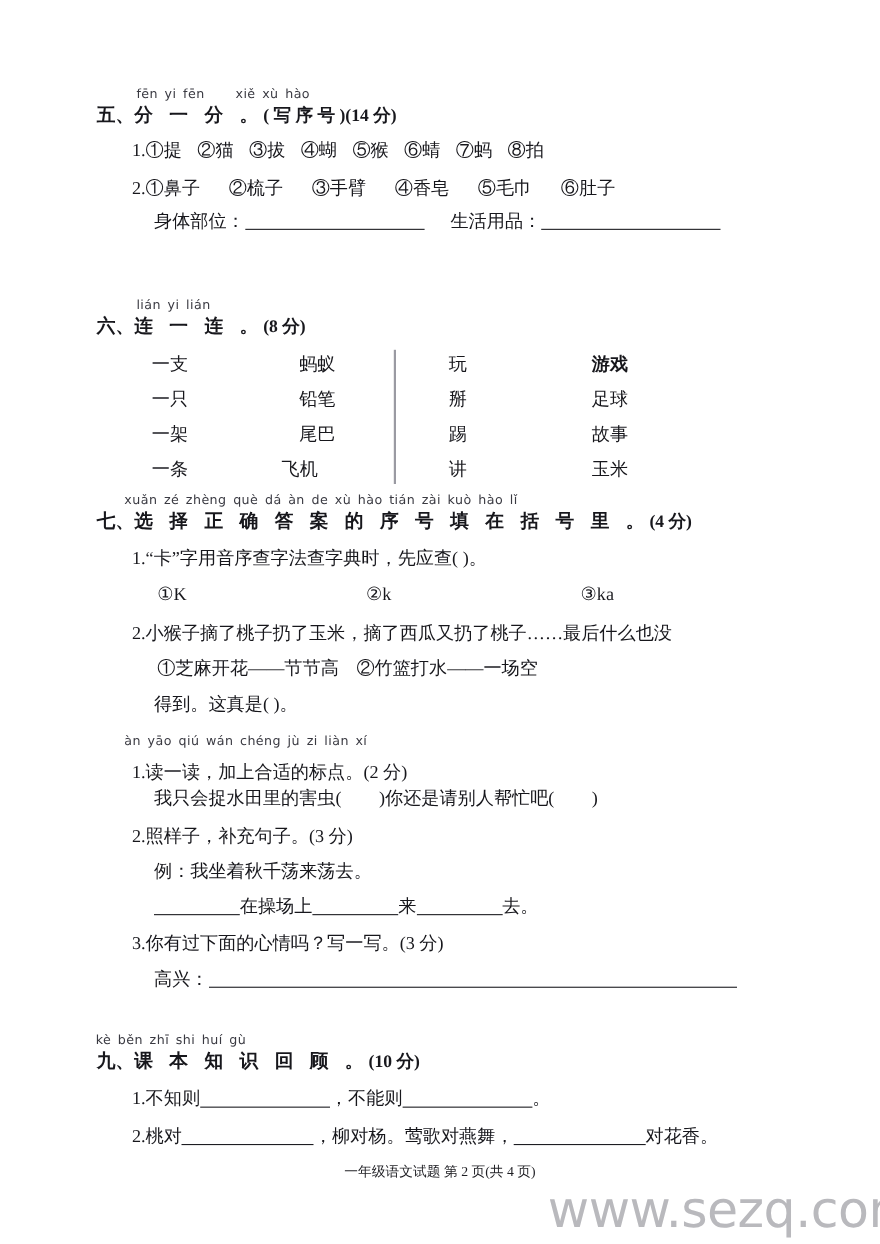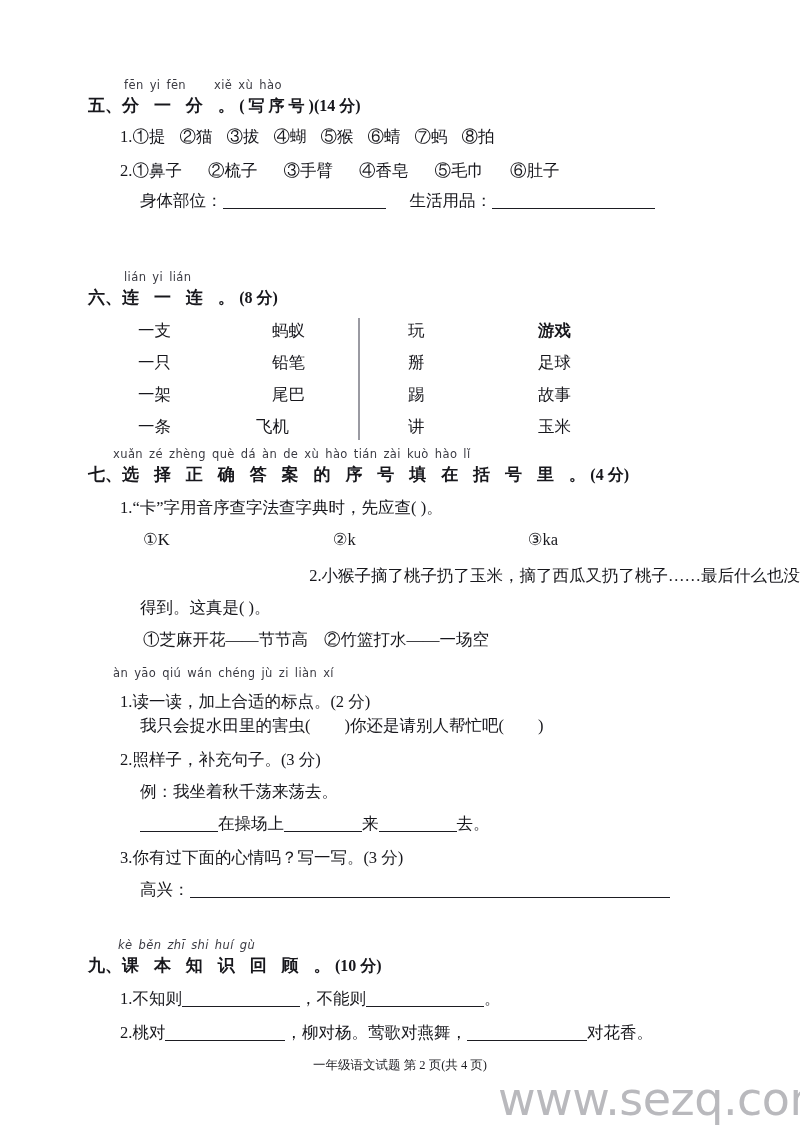--- a/index.html
+++ b/index.html
@@ -168,28 +168,28 @@
       <span class="num">七、</span><span class="title">选 择 正 确 答 案 的 序 号 填 在 括 号 里 。</span><span class="pts">(4 分)</span>
     </div>
 
     <div class="q" style="margin-left:120px; margin-top:10px;">
       <span class="qno">1.</span><span>“卡”字用音序查字法查字典时，先应查(      )。</span>
     </div>
     <div class="q" style="margin-left:143px; margin-top:8px;">
       <span class="opt">①K</span><span style="display:inline-block;width:163px"></span><span class="opt">②k</span><span style="display:inline-block;width:172px"></span><span class="opt">③ka</span>
     </div>
 
-    <div class="q" style="margin-left:120px; margin-top:12px;text-align:right;">
+    <div class="q" style="margin-left:120px; margin-top:12px;">
       <span class="qno">2.</span><span>小猴子摘了桃子扔了玉米，摘了西瓜又扔了桃子……最后什么也没</span>
-    </div>
-    <div class="q" style="margin-left:140px; margin-top:8px;">
-      <span>得到。这真是(      )。</span>
     </div>
     <div class="q" style="margin-left:143px; margin-top:8px;">
       <span class="opt">①芝麻开花——节节高</span><span style="display:inline-block;width:16px"></span><span class="opt">②竹篮打水——一场空</span>
+    </div>
+    <div class="q" style="margin-left:140px; margin-top:8px;">
+      <span>得到。这真是(      )。</span>
     </div>
   </div>
 
   <div class="section" style="top:666px;">
     <div class="pinyin-row" style="margin-left:113px;">
       <span>àn</span><span>yāo</span><span>qiú</span><span>wán</span><span>chéng</span><span>jù</span><span>zi</span><span>liàn</span><span>xí</span>
     </div>
 
     <div class="q" style="margin-left:120px; margin-top:10px;">
       <span class="qno">1.</span><span>读一读，加上合适的标点。(2 分)</span>
@@ -210,21 +210,21 @@
 
     <div class="q" style="margin-left:120px; margin-top:10px;">
       <span class="qno">3.</span><span>你有过下面的心情吗？写一写。(3 分)</span>
     </div>
     <div class="q" style="margin-left:140px; margin-top:8px;">
       <span>高兴：</span><span class="blank" style="width:480px"></span>
     </div>
   </div>
 
   <div class="section" style="top:938px;">
-    <div class="pinyin-row" style="margin-left:118px;font-style:italic;">
+    <div class="pinyin-row" style="margin-left:87px;">
       <span>kè</span><span>běn</span><span>zhī</span><span>shi</span><span>huí</span><span>gù</span>
     </div>
     <div class="sec-head" style="margin-left:88px; margin-top:2px;">
       <span class="num">九、</span><span class="title">课 本 知 识 回 顾 。</span><span class="pts">(10 分)</span>
     </div>
 
     <div class="q" style="margin-left:120px; margin-top:10px;">
       <span class="qno">1.</span><span>不知则</span><span class="blank" style="width:118px"></span><span>，不能则</span><span class="blank" style="width:118px"></span><span>。</span>
     </div>
 

